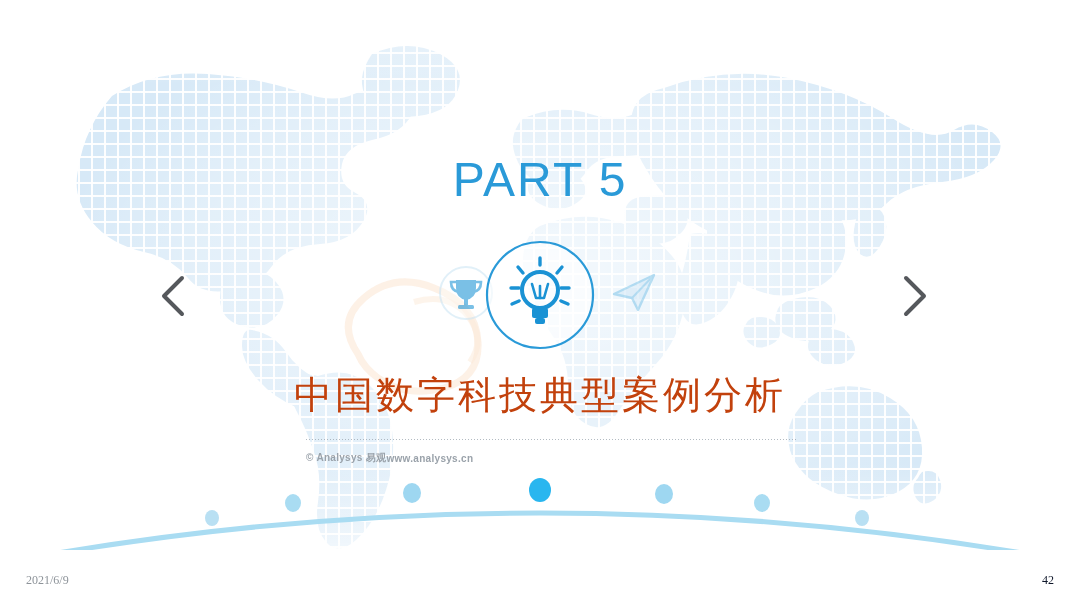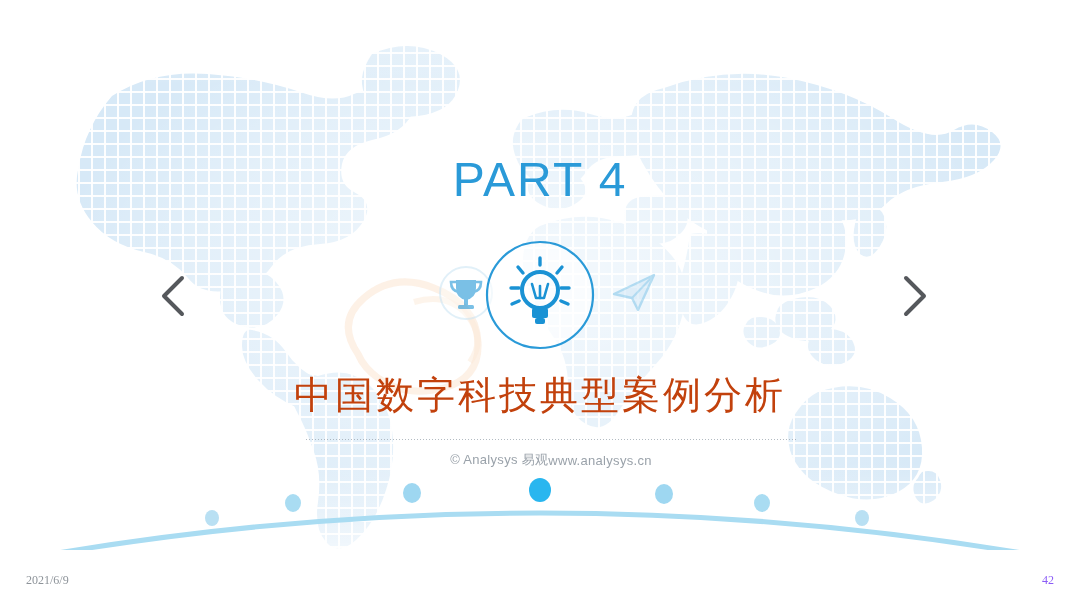--- a/index.html
+++ b/index.html
@@ -125,25 +125,26 @@
     position: absolute;
     left: 306px; top: 439px; width: 490px; height: 1px;
     background-image: repeating-linear-gradient(to right, #9aa4ae 0 1px, rgba(0,0,0,0) 1px 3px);
     opacity: .75;
   }
 
   .credit-row {
     position: absolute;
     left: 306px; top: 451px; width: 490px;
     display: flex;
-    justify-content: center;
+    justify-content: flex-start;
     align-items: center;
-    font-size: 13px;
+    font-size: 10px;
     color: #9aa2aa;
     letter-spacing: .3px;
+    font-weight: bold;
   }
 
   
   .arc-layer {
     position: absolute;
     left: 0; top: 455px; width: 1080px; height: 95px;
     z-index: 4;
     pointer-events: none;
   }
   .arc-layer svg { display:block; width: 1080px; height: 95px; }
@@ -162,21 +163,21 @@
     text-align: right;
   }
   .footer-center {
     position: absolute; left: 0; right: 0; top: 12px;
     text-align: center;
     font-size: 12px; color: #8d9399;
     font-family: "DejaVu Sans", sans-serif;
   }
   .footer-page {
     position: absolute; right: 26px; top: 11px;
-    font-size: 12px; color: #8b5cf6;
+    font-size: 12px; color: #0f172a;
     font-family: "Liberation Serif", serif;
     text-align: right;
   }
 </style>
 </head>
 <body>
 
 <div class="slide">
 
   <div class="map-layer">
@@ -223,21 +224,21 @@
 
   <div class="wm-orange">
     <svg viewBox="0 0 190 150" xmlns="http://www.w3.org/2000/svg">
       <path d="M40 92 q-22-32 6-56 q30-26 70-10 q42 16 44 54 q2 36-34 46 q-38 10-66-10 q-14-10-20-24z" fill="none" stroke="#f0a86a" stroke-width="7" opacity=".55"></path>
       <path d="M96 40 q34-10 54 14 q18 24 2 46" fill="none" stroke="#f3b77e" stroke-width="6" opacity=".5"></path>
     </svg>
   </div>
 
   <div class="content">
 
-    <div class="part-label">PART 4</div>
+    <div class="part-label">PART 5</div>
 
     <div class="nav-arrow nav-prev">
       <svg viewBox="0 0 46 52" xmlns="http://www.w3.org/2000/svg">
         <polyline points="30,8 12,26 30,44" fill="none" stroke="#55585c" stroke-width="4" stroke-linecap="round" stroke-linejoin="round"></polyline>
       </svg>
     </div>
     <div class="nav-arrow nav-next">
       <svg viewBox="0 0 46 52" xmlns="http://www.w3.org/2000/svg">
         <polyline points="16,8 34,26 16,44" fill="none" stroke="#55585c" stroke-width="4" stroke-linecap="round" stroke-linejoin="round"></polyline>
       </svg>

